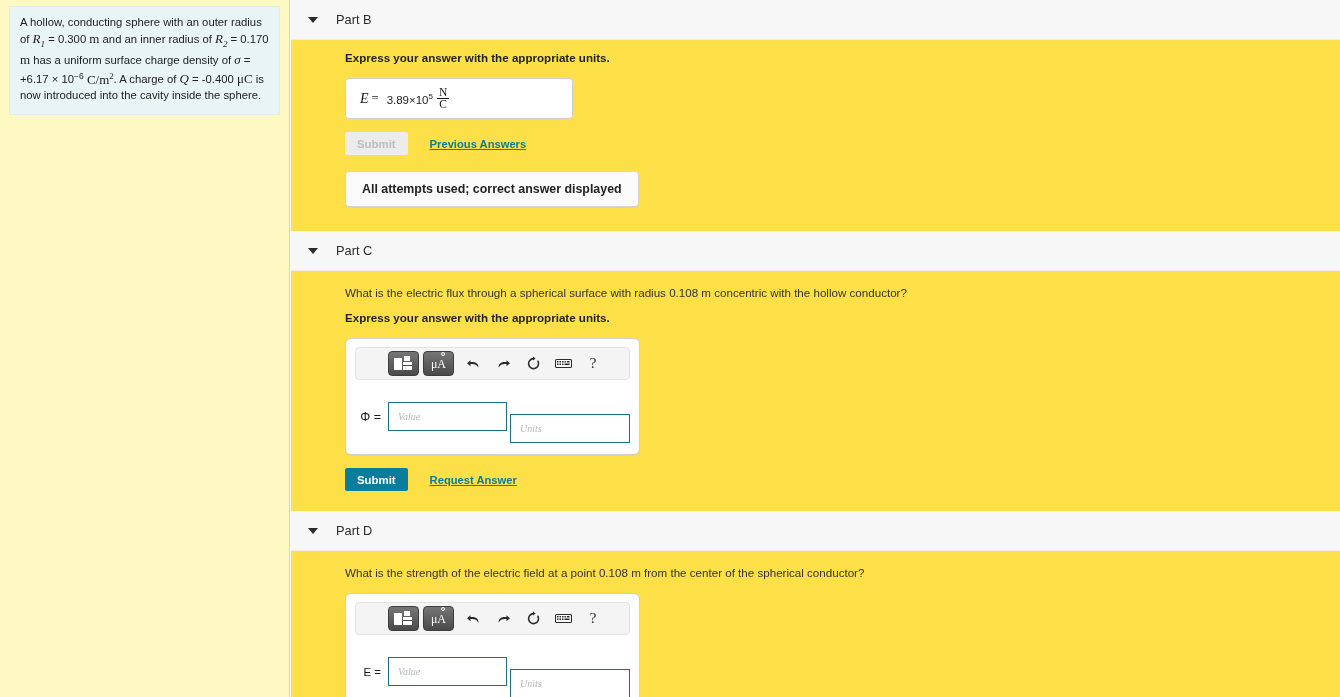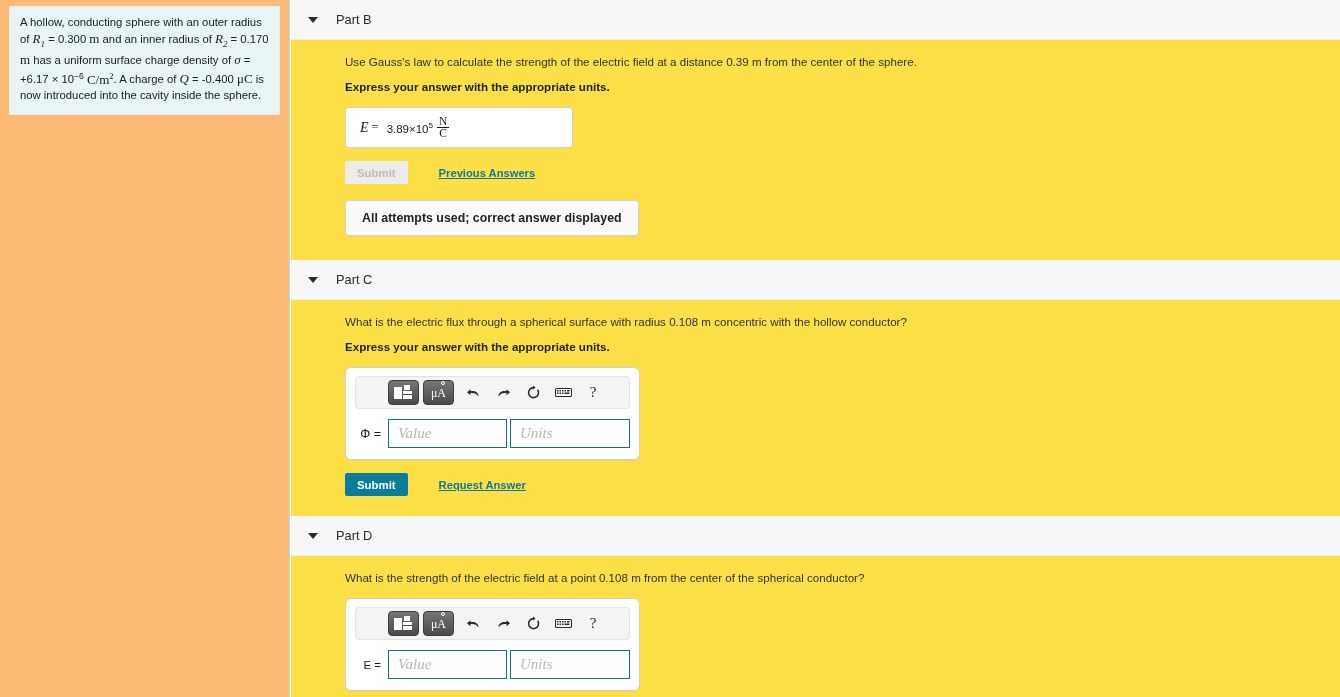--- a/index.html
+++ b/index.html
@@ -9,21 +9,21 @@
     background: #ffffff;
     font-family: "Liberation Sans", sans-serif;
     overflow: hidden;
   }
   #app { position: relative; width: 1340px; height: 697px; }
 
   
   #left-pane {
     position: absolute; left: 0; top: 0;
     width: 290px; height: 697px;
-    background: #fdba74;
+    background: #fef9c3;
     border-right: 1px solid #c9d4db;
   }
   #problem-statement {
     margin: 6px 9px 0 9px;
     background: #e9f4f4;
     border: 1px solid #dfeded;
     padding: 8px 10px 10px 10px;
     font-size: 11.3px;
     line-height: 15.6px;
     color: #222222;
@@ -119,21 +119,21 @@
     vertical-align: middle;
     font-family: "Liberation Serif", serif;
     font-size: 11.5px;
     line-height: 11px;
     color: #1a1a1a;
   }
   .frac .num { padding: 0 2px; }
   .frac .den { padding: 0 2px; border-top: 1px solid #1a1a1a; }
 
   
-  .btn-row { display: flex; align-items: center; margin-top: 13px; gap: 9px; }
+  .btn-row { display: flex; align-items: center; margin-top: 13px; }
   .btn {
     height: 23px;
     min-width: 59px;
     border: none;
     border-radius: 2px;
     font-size: 11.4px;
     font-weight: bold;
     font-family: "Liberation Sans", sans-serif;
     cursor: pointer;
     display: inline-flex;
@@ -233,27 +233,27 @@
     margin-right: 7px;
     font-family: "Liberation Sans", sans-serif;
   }
   .field-label.phi { font-size: 12.5px; }
   .inp {
     height: 29px;
     border: 1px solid #1a6f86;
     background: #ffffff;
     font-family: "Liberation Serif", serif;
     font-style: italic;
-    font-size: 15px;
+    font-size: 10px;
     color: #b7b7b7;
     padding: 0 9px;
     outline: none;
   }
   .inp-value { width: 119px; }
-  .inp-units { width: 120px; margin-left: 3px; }
+  .inp-units { width: 120px; margin-left: 3px; margin-top: 24px; }
   .inp::placeholder { color: #b7b7b7; opacity: 1; font-style: italic; }
 
   .spacer-24 { height: 24px; }
   .spacer-20 { height: 20px; }
 </style>
 </head>
 <body>
 
 <div id="app">
 
@@ -279,21 +279,20 @@
     </div>
   </div>
 
   <div id="content">
 
     <div class="part-header">
       <span class="caret"></span>
       <span class="part-title">Part B</span>
     </div>
     <div class="part-body">
-      <div class="question">Use Gauss's law to calculate the strength of the electric field at a distance  0.39  m from the center of  the sphere.</div>
       <div class="express">Express your answer with the appropriate units.</div>
 
       <div class="answer-box">
         <span class="ans-eq">E</span>
         <span class="ans-eqsign">=</span>
         <span class="ans-val"><span>3.89×10</span><span class="e">5</span></span>
         <span class="frac">
           <span class="num">N</span>
           <span class="den">C</span>
         </span>

